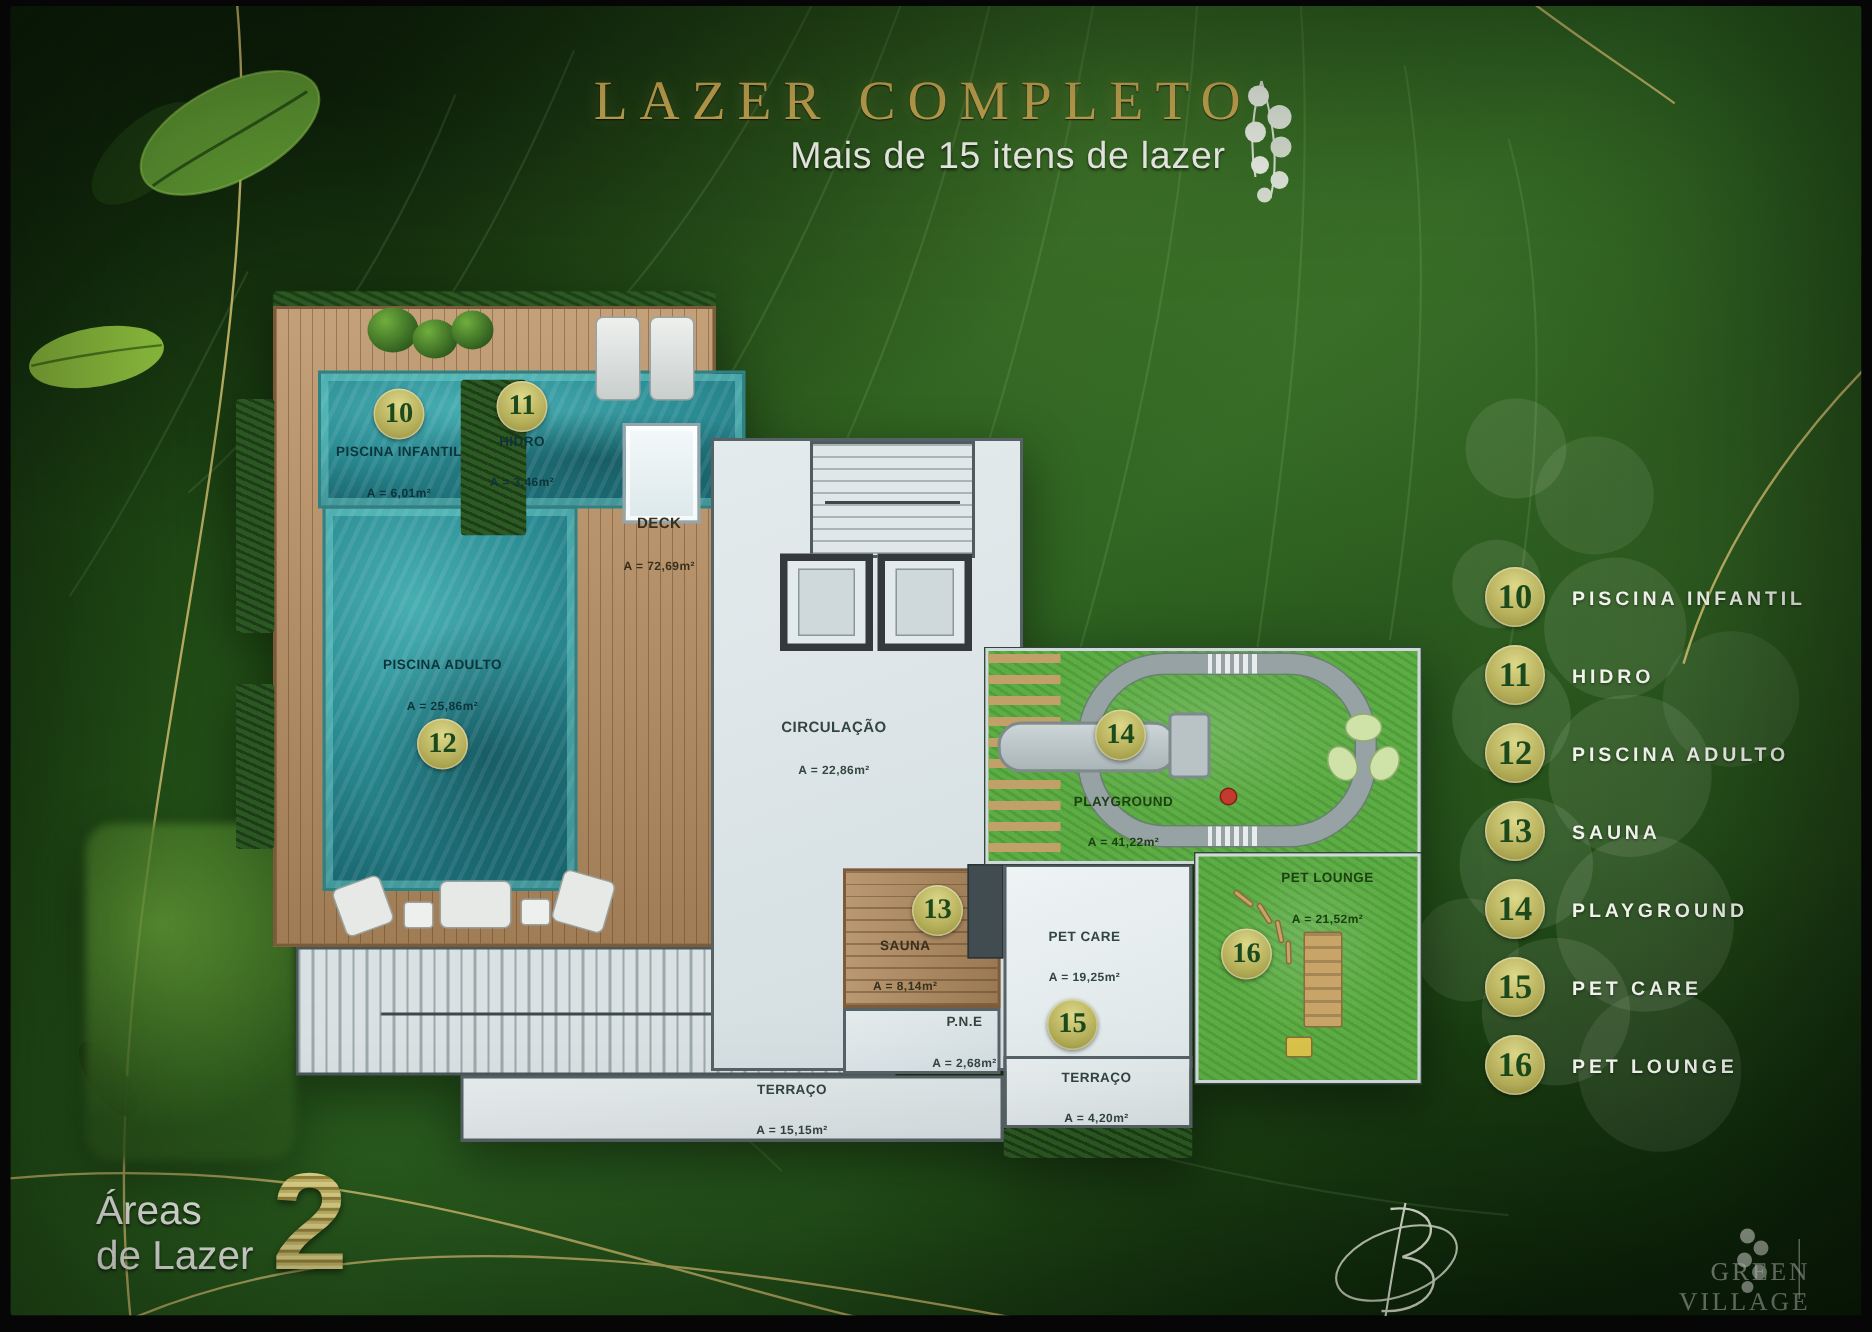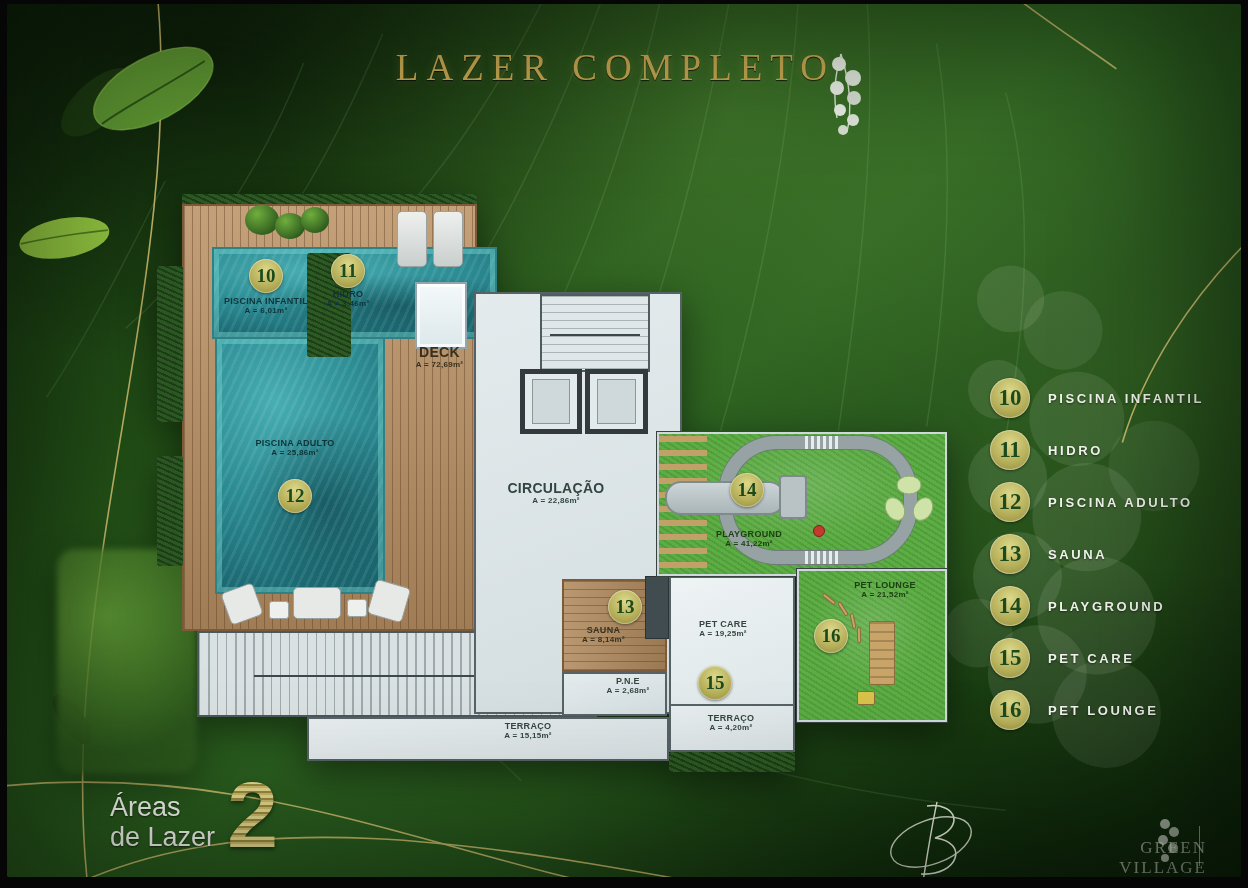--- a/index.html
+++ b/index.html
@@ -72,26 +72,26 @@
   .slide{background:linear-gradient(180deg,#ccd5d7,#aab5b7);border:2px solid #7e8a8c;border-radius:16px;}
   .plat{background:#b9c2c4;border:2px solid #7e8a8c;border-radius:4px;}
   .lounger{background:linear-gradient(180deg,#eef0ee,#c9cfcd);border:1px solid #9aa3a1;border-radius:5px;}
   .chair{background:#e7e9e6;border:1px solid #98a19e;border-radius:5px;}
   .stable{background:#eef0ee;border:1px solid #9aa3a1;border-radius:3px;}
   .slats{background-image:repeating-linear-gradient(180deg,#c7a06b 0 6px, rgba(0,0,0,0) 6px 14px);opacity:.95;}
   .tan{background:#c9a468;border:1px solid #8a6c3d;border-radius:2px;}
   .pbadge{width:34px;height:34px;font:700 19px/34px "Liberation Serif",serif;z-index:6;}
   .rlabel{text-align:center;color:#33453f;z-index:5;line-height:1.3;letter-spacing:.3px;}
   .rname{position:static;font:700 9px "Liberation Sans",sans-serif;}
-  .rarea{position:static;font:600 8px "Liberation Sans",sans-serif;margin-top:0;}
-  .big .rname{font-size:14px}
+  .rarea{position:static;font:600 8px "Liberation Sans",sans-serif;margin-top:18px;}
+  .big .rname{font-size:10px}
   .on-water{color:#0e343b}.on-grass{color:#1d4012}.on-wood{color:#38301d}
   
   .areas{position:absolute;left:57px;top:784px;z-index:4;display:flex;align-items:center;gap:12px;}
-  .areas-text{font:400 27px/1.12 "Liberation Sans",sans-serif;color:#f4f7ef;text-shadow:0 1px 2px rgba(0,0,0,.6);margin-left:46px;}
+  .areas-text{font:400 27px/1.12 "Liberation Sans",sans-serif;color:#f4f7ef;text-shadow:0 1px 2px rgba(0,0,0,.6);}
   .areas-num{font:800 92px/0.9 "Liberation Sans",sans-serif;margin-top:-14px;
     background:repeating-linear-gradient(180deg,#e7dc90 0 3px,#9d8b3e 3px 5px,#cdbd6a 5px 7px);
     -webkit-background-clip:text;background-clip:text;color:transparent;
     filter:drop-shadow(0 2px 2px rgba(0,0,0,.5));}
   .brandblock{position:absolute;left:880px;top:790px;width:340px;height:90px;z-index:4;}
   .brand{position:absolute;left:90px;top:28px;font:300 26px "Liberation Sans",sans-serif;
     letter-spacing:2px;color:#eef2e8;z-index:2;text-shadow:0 1px 2px rgba(0,0,0,.5);}
   .wm{position:absolute;left:160px;top:44px;width:160px;text-align:right;z-index:1;color:rgba(240,245,235,.55);}
   .wm-t{font:400 17px "Liberation Serif",serif;letter-spacing:2px;}
   .vsep{position:absolute;left:312px;top:32px;width:1px;height:40px;background:rgba(240,245,235,.5);}
@@ -144,20 +144,21 @@
       <ellipse cx="148" cy="86" rx="66" ry="32" transform="rotate(-28 148 86)" fill="#5c9431"></ellipse>
       <ellipse cx="148" cy="86" rx="66" ry="32" transform="rotate(-28 148 86)" fill="none" stroke="#8cc24e" stroke-width="1.5" opacity=".6"></ellipse>
       <path d="M96,122 C120,104 160,84 200,58" stroke="#2c5417" stroke-width="2" fill="none"></path>
       <ellipse cx="58" cy="238" rx="46" ry="20" transform="rotate(-10 58 238)" fill="#8fc23f"></ellipse>
       <path d="M14,244 C40,238 80,232 102,230" stroke="#4c7a1e" stroke-width="1.6" fill="none"></path>
       <ellipse cx="66" cy="728" rx="30" ry="12" transform="rotate(55 66 728)" fill="#224514" opacity=".9"></ellipse>
     </g>
   </svg>
 
   <div class="title">LAZER COMPLETO</div>
+  <div class="subtitle">Mais de 15 itens de lazer</div>
   <svg class="sprig" width="52" height="92" viewBox="0 0 52 92">
     <path d="M18,10 C26,36 30,62 24,88 M18,10 C12,30 10,52 14,74" stroke="#e9efe4" stroke-width="1.4" fill="none" opacity=".9"></path>
     <circle cx="16" cy="20" r="7" fill="#e9efe4"></circle>
       <circle cx="30" cy="34" r="8" fill="#dfe7da"></circle>
     <circle cx="14" cy="44" r="7" fill="#e9efe4"></circle>
       <circle cx="31" cy="54" r="7" fill="#d6dfd0"></circle>
     <circle cx="17" cy="66" r="6" fill="#e9efe4"></circle>
       <circle cx="30" cy="76" r="6" fill="#dfe7da"></circle>
     <circle cx="20" cy="86" r="5" fill="#d6dfd0"></circle>
   </svg>
@@ -251,21 +252,21 @@
       <div class="rarea">A = 22,86m²</div>
     </div>
     <div class="rlabel on-wood" style="left:394px;top:436px;width:105px">
       <div class="rname">SAUNA</div>
       <div class="rarea">A = 8,14m²</div>
     </div>
     <div class="rlabel" style="left:506px;top:430px;width:120px">
       <div class="rname">PET CARE</div>
       <div class="rarea">A = 19,25m²</div>
     </div>
-    <div class="rlabel" style="left:411px;top:487px;width:120px">
+    <div class="rlabel" style="left:426px;top:487px;width:120px">
       <div class="rname">P.N.E</div>
       <div class="rarea">A = 2,68m²</div>
     </div>
     <div class="rlabel" style="left:301px;top:532px;width:140px">
       <div class="rname">TERRAÇO</div>
       <div class="rarea">A = 15,15m²</div>
     </div>
     <div class="rlabel" style="left:514px;top:524px;width:120px">
       <div class="rname">TERRAÇO</div>
       <div class="rarea">A = 4,20m²</div>

